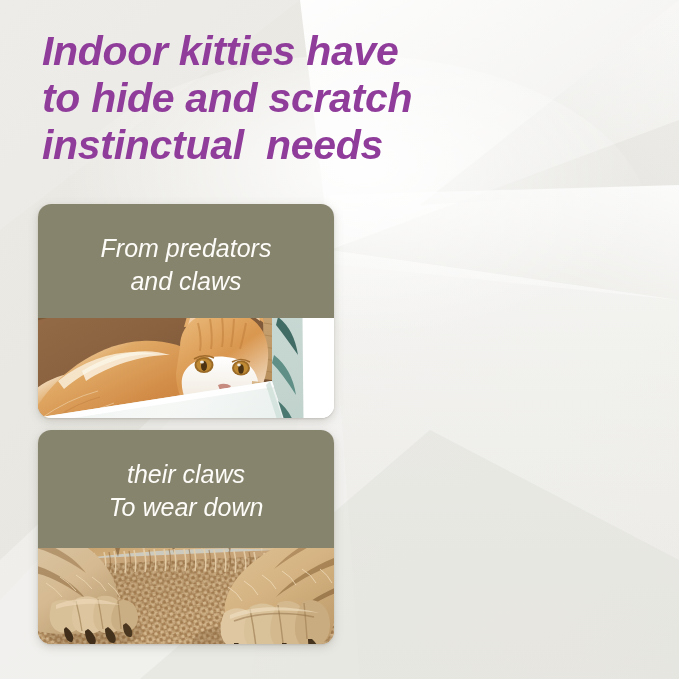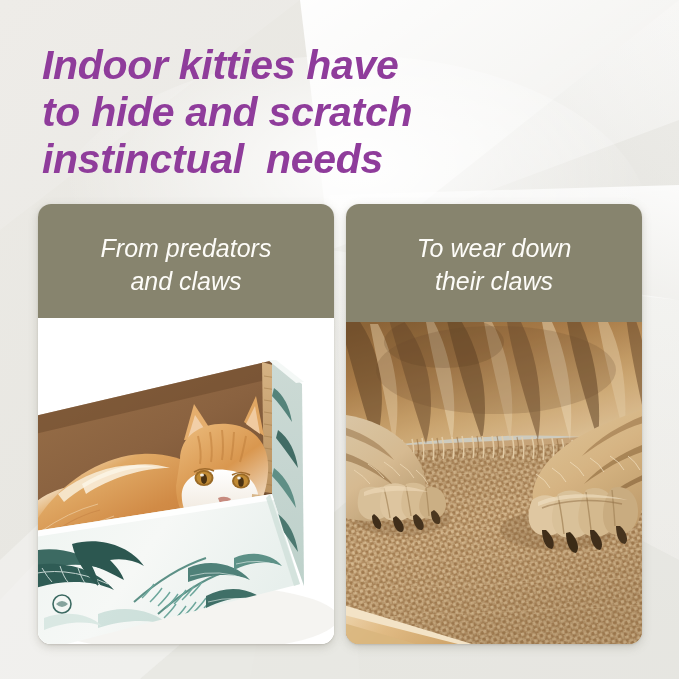--- a/index.html
+++ b/index.html
@@ -9,40 +9,41 @@
     background:#e9e8e4;
     position:relative;
   }
 
   
   #bg { position:absolute; inset:0; width:679px; height:679px; }
 
   
   .headline {
     position:absolute;
-    left:42px; top:42px;
+    left:42px; top:28px;
     width:520px;
     font-size:41px;
     line-height:47px;
     font-weight:bold;
     font-style:italic;
     color:#8f3c9b;
     letter-spacing:-0.3px;
     z-index:5;
   }
   .headline .ln { display:block; white-space:pre; }
 
   
   .cards {
     position:absolute;
     left:38px; top:204px;
     width:604px; height:440px;
     display:flex;
     gap:12px;
     z-index:4;
+    flex-direction:column;
   }
   .card {
     width:296px; height:440px;
     border-radius:13px;
     overflow:hidden;
     background:#fff;
     box-shadow:0 3px 10px rgba(110,105,90,0.26), 0 1px 2px rgba(110,105,90,0.20);
     display:flex;
     flex-direction:column;
     position:relative;
@@ -351,22 +352,22 @@
 
         <polygon points="-10,214 234,176 236,182 -10,220" fill="#ffffff" opacity="0.9"></polygon>
 
         <polygon points="232,176 262,266 256,268 228,180" fill="#cfe0da" opacity="0.8"></polygon>
       </svg>
     </div>
   </div>
 
   <div class="card">
     <div class="card-head h2">
+      <span class="ln">their claws</span>
       <span class="ln">To wear down</span>
-      <span class="ln">their claws</span>
     </div>
     <div class="card-body">
       <svg viewBox="0 0 296 322" preserveAspectRatio="xMidYMid slice" aria-hidden="true">
         <defs>
           <linearGradient id="sisal" x1="0" y1="0" x2="0.3" y2="1">
             <stop offset="0" stop-color="#cdab80"></stop>
             <stop offset="0.45" stop-color="#c4a177"></stop>
             <stop offset="1" stop-color="#b89268"></stop>
           </linearGradient>
           <linearGradient id="furTop" x1="0.2" y1="0" x2="0.8" y2="1">

